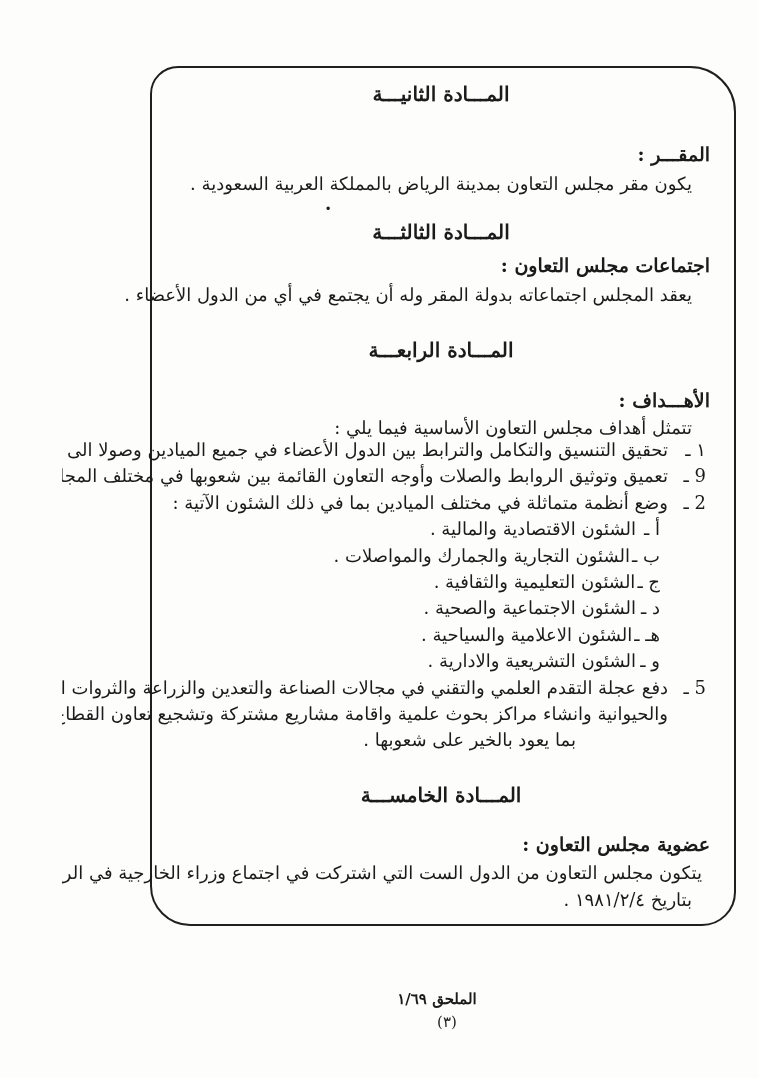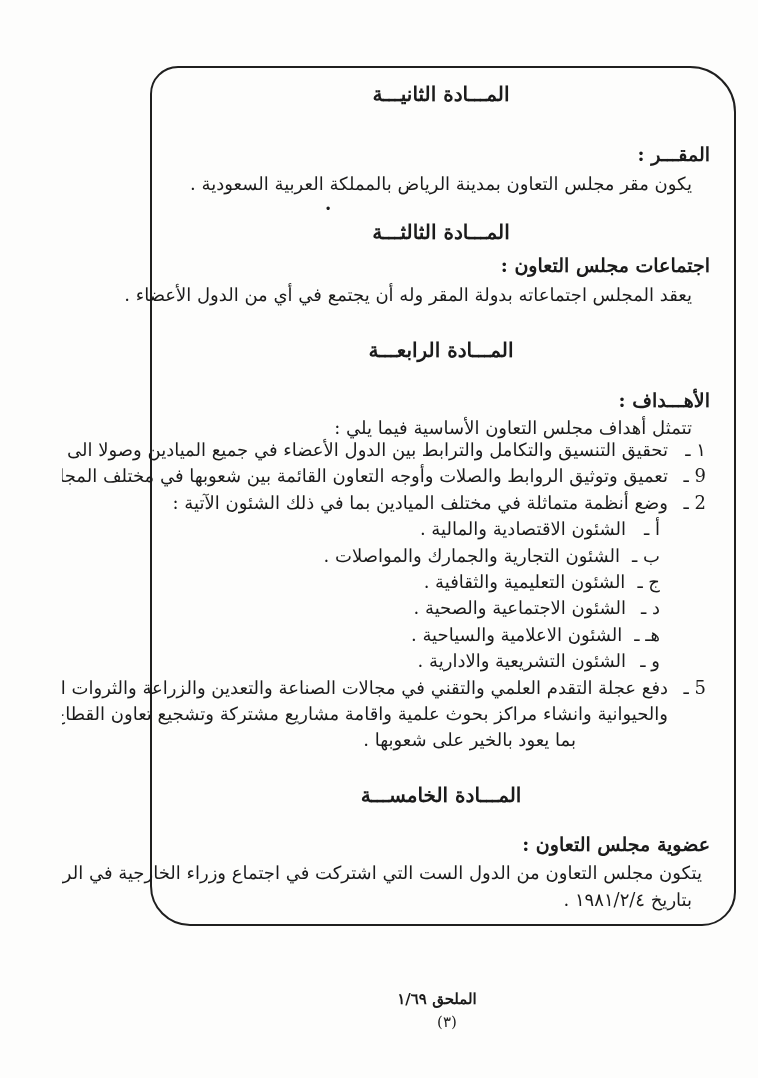--- a/index.html
+++ b/index.html
@@ -39,21 +39,21 @@
   .goals-list {
     position: absolute;
     top: 437px; right: 114px; left: 95px;
     font-size: 18px;
     line-height: 26.4px;
   }
   .g-row { display: flex; align-items: baseline; white-space: nowrap; }
   .g-row .mk { flex: 0 0 auto; min-width: 30px; }
   .g-row .tx { flex: 0 0 auto; }
   .g-row.sub { margin-right: 46px; }
-  .g-row.sub .mk { min-width: 22px; margin-left: 12px; text-align: right; }
+  .g-row.sub .mk { min-width: 22px; margin-left: 2px; text-align: right; }
   .g-row.num .mk { margin-left: 8px; }
   .item4-lines { display: block; }
   .item4-lines .ln { white-space: nowrap; }
   .item4-lines .ln.indent3 { padding-right: 92px; }
   .stray-dot {
     position: absolute; top: 193px; left: 263px;
     font-size: 18px; font-weight: 700;
   }
   .footer-appendix {
     position: absolute; top: 990px; left: 325px; width: 100px;

